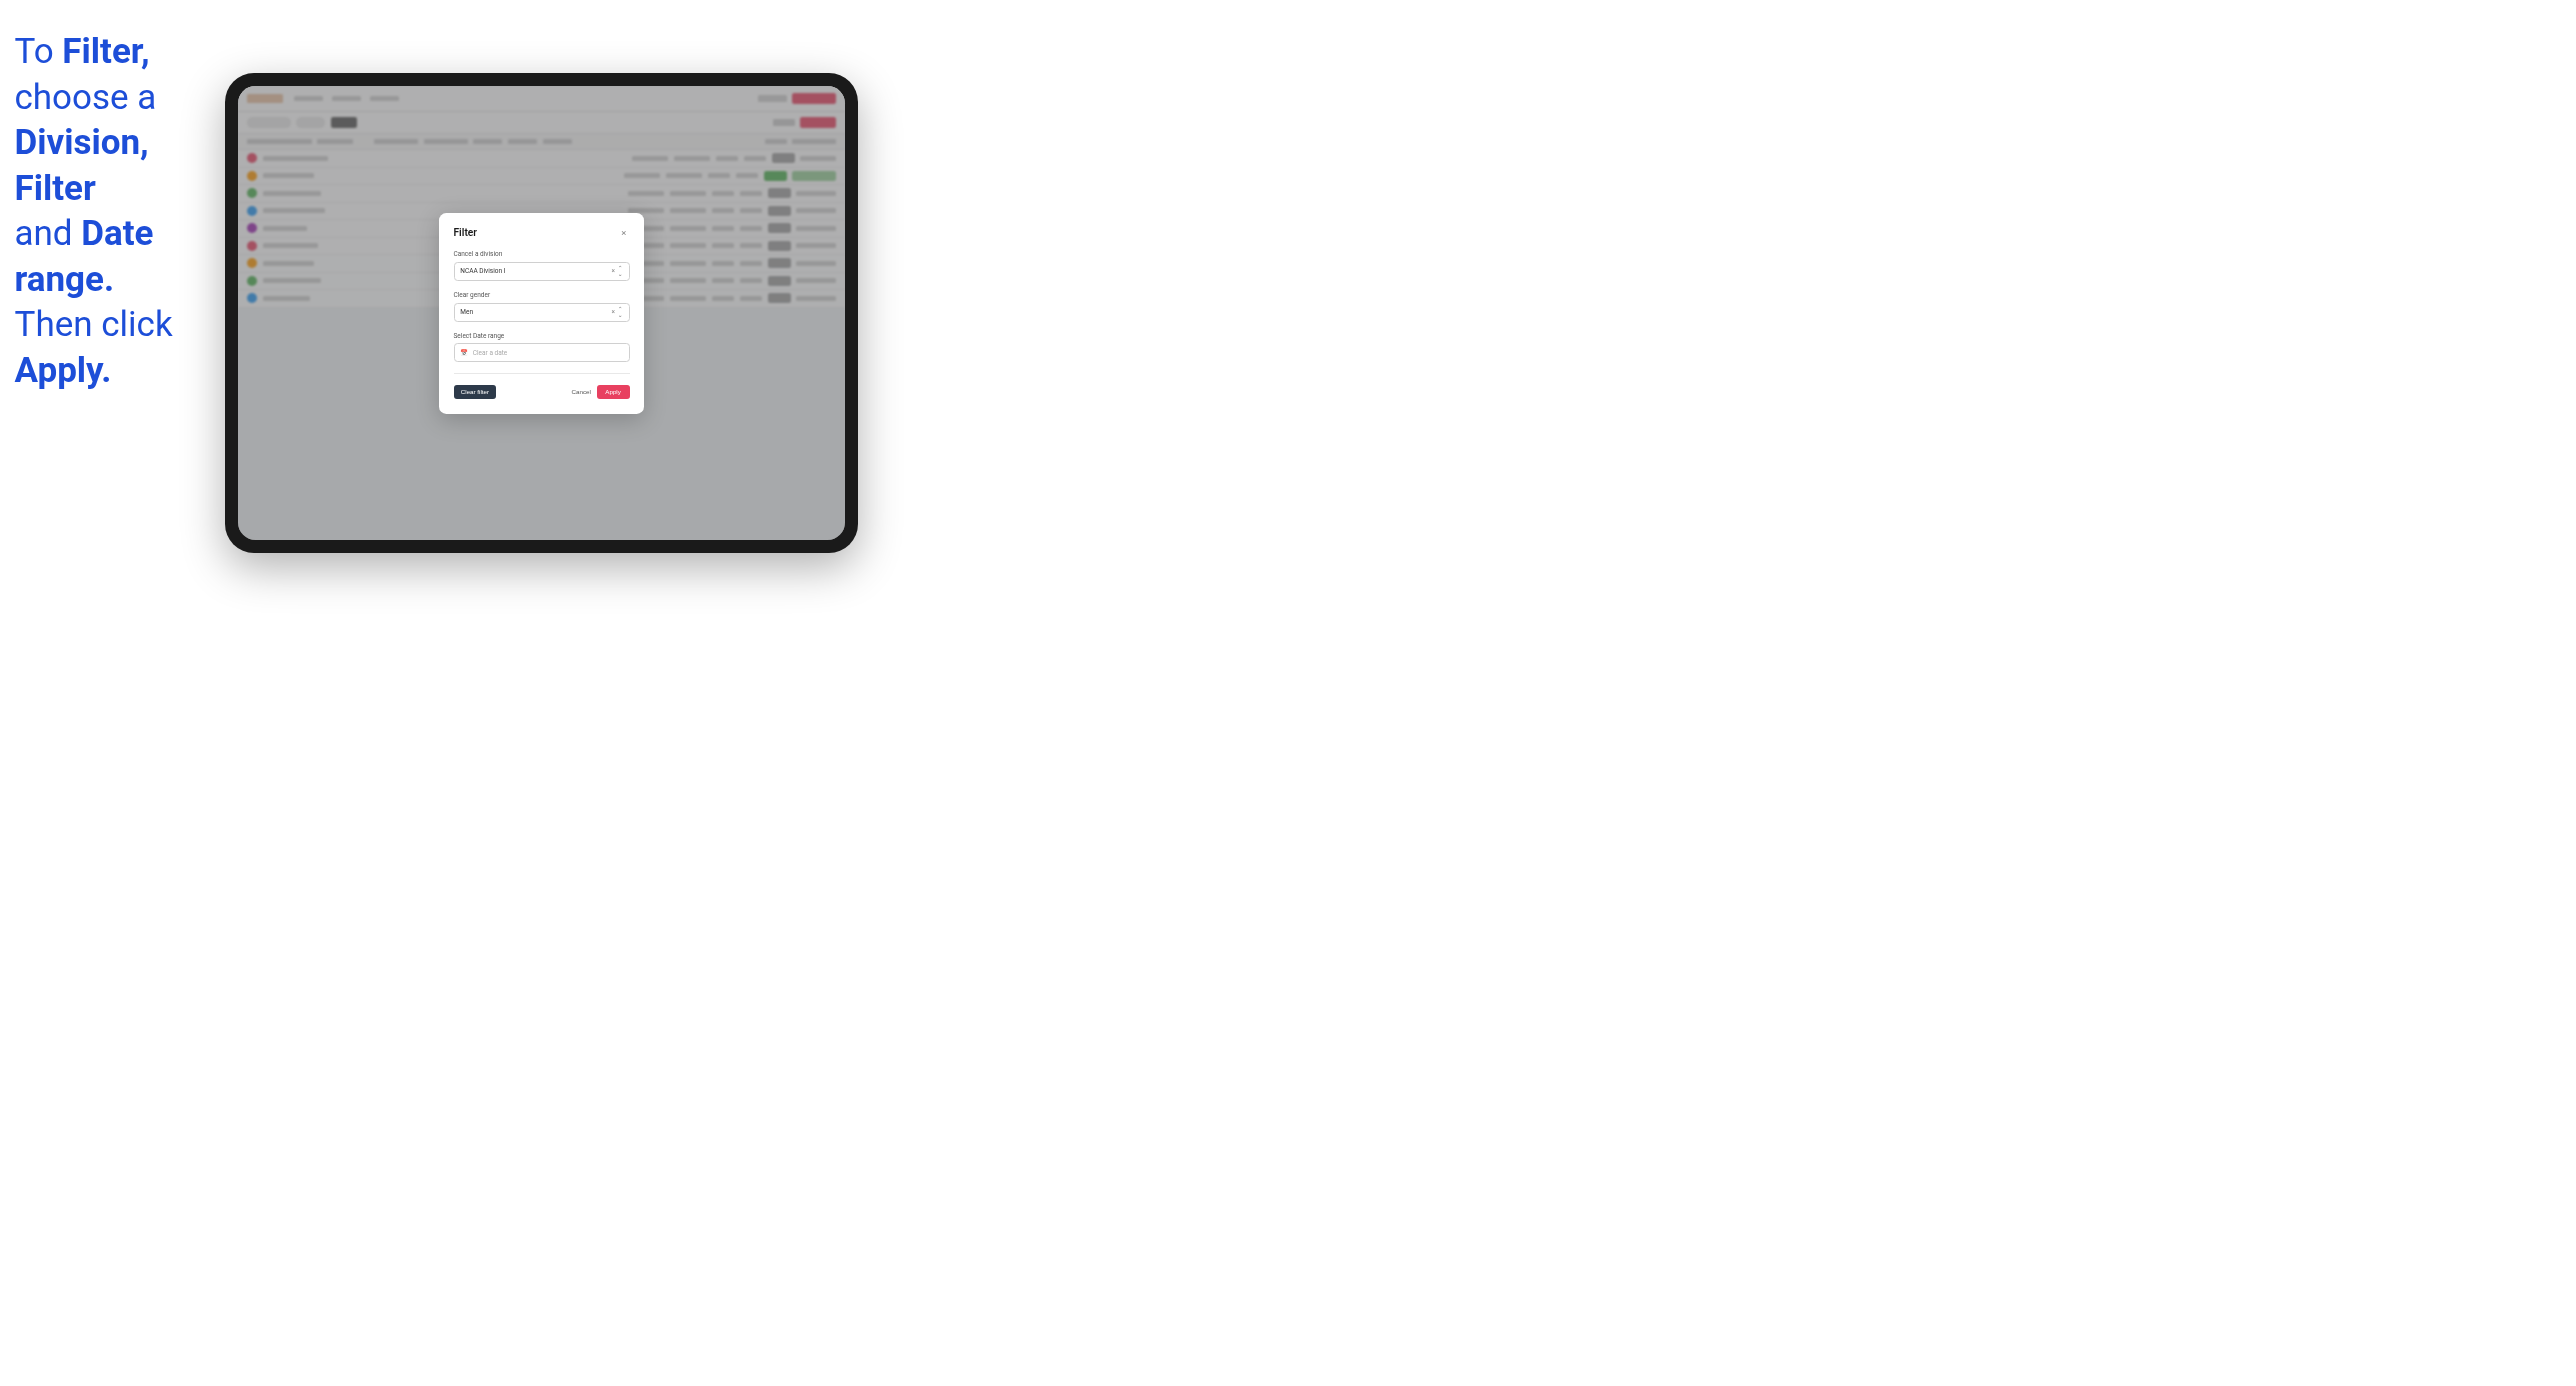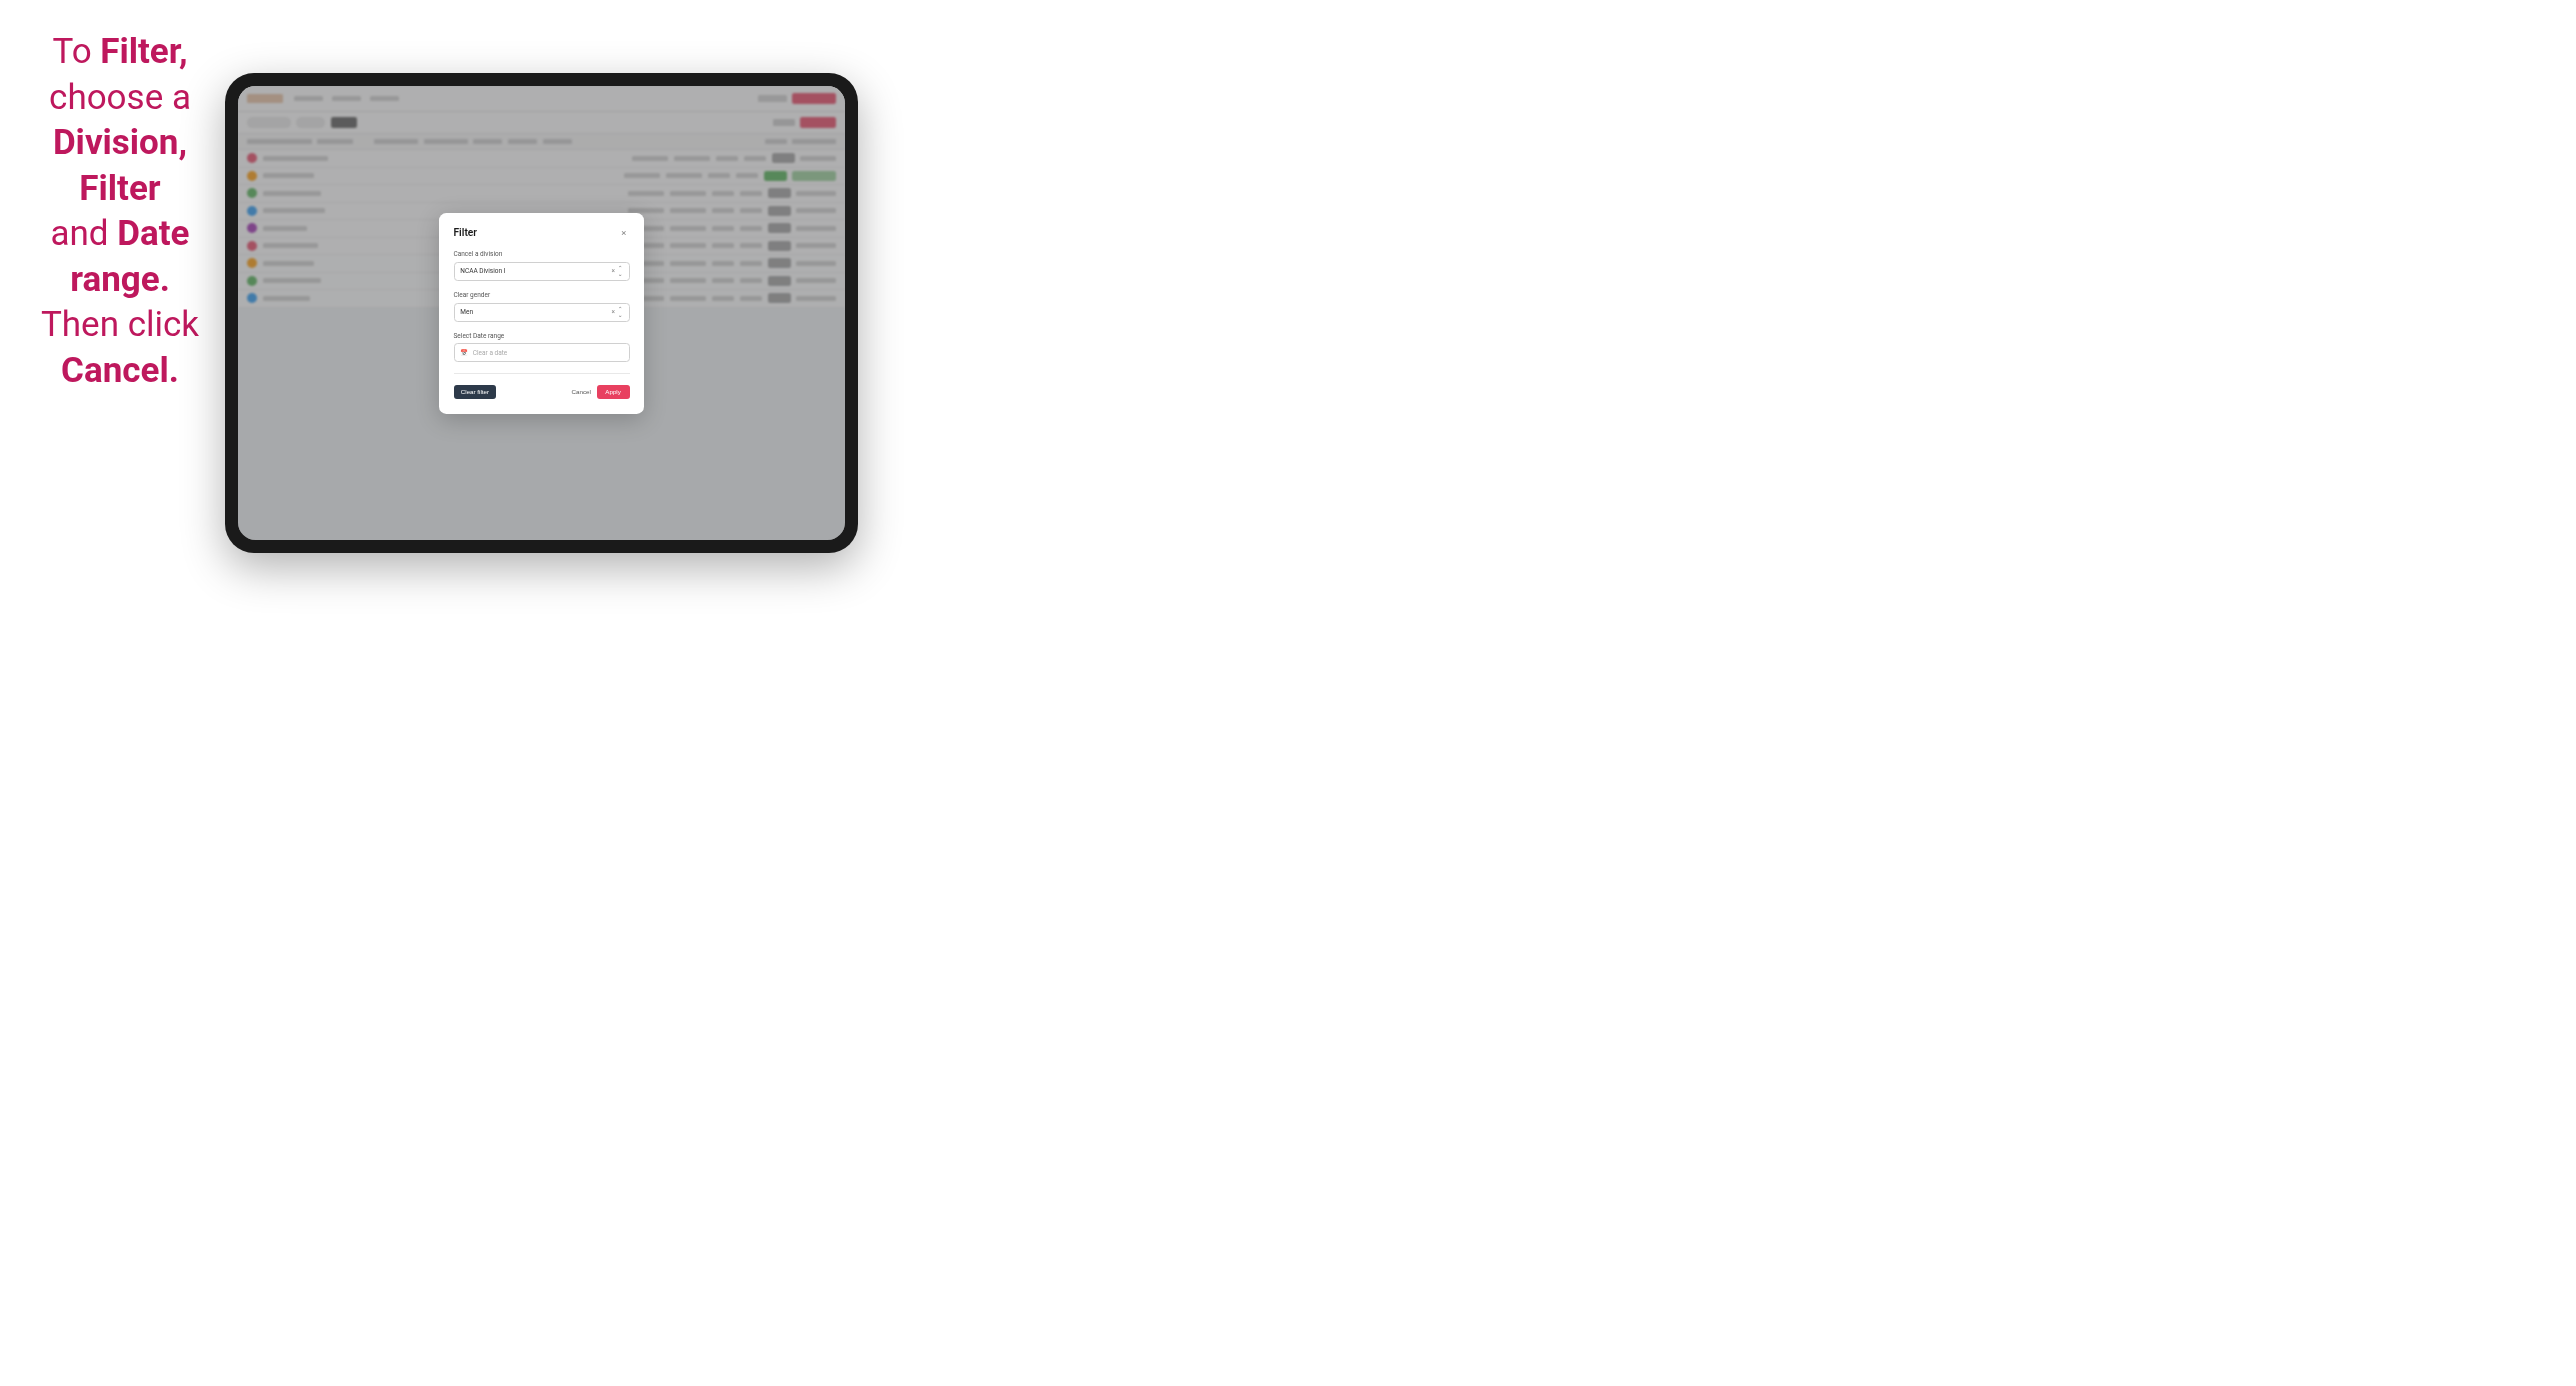--- a/index.html
+++ b/index.html
@@ -13,22 +13,21 @@
     }
 
     
     .instruction-text {
       position: absolute;
       top: 29px;
       left: 14.5px;
       width: 211px;
       font-size: 35px;
       line-height: 1.3;
-      color: #be185d;
-      text-align: center;
+      color: #1d4ed8;
     }
     .instruction-text .bold { font-weight: 700; }
 
     
     .arrow-svg {
       position: absolute;
       top: 58px;
       left: 189px;
       width: 335px;
       height: 276px;
@@ -356,21 +355,21 @@
       margin: 10.2px 0 0 0;
     }
   </style>
 </head>
 <body>
 
 <div class="instruction-text">
   <span>To <span class="bold">Filter,</span> choose a</span><br>
   <span class="bold">Division, Filter</span><br>
   <span>and <span class="bold">Date range.</span></span><br>
-  <span>Then click <span class="bold">Cancel.</span></span>
+  <span>Then click <span class="bold">Apply.</span></span>
 </div>
 
 <svg class="arrow-svg" viewBox="0 0 460 380">
   <defs>
     <marker id="arrowhead" markerWidth="10" markerHeight="7" refX="10" refY="3.5" orient="auto">
       <polygon points="0 0, 10 3.5, 0 7" fill="#e84060"></polygon>
     </marker>
   </defs>
   <line x1="280" y1="100" x2="420" y2="310" stroke="#e84060" stroke-width="5" marker-end="url(#arrowhead)"></line>
 </svg>

